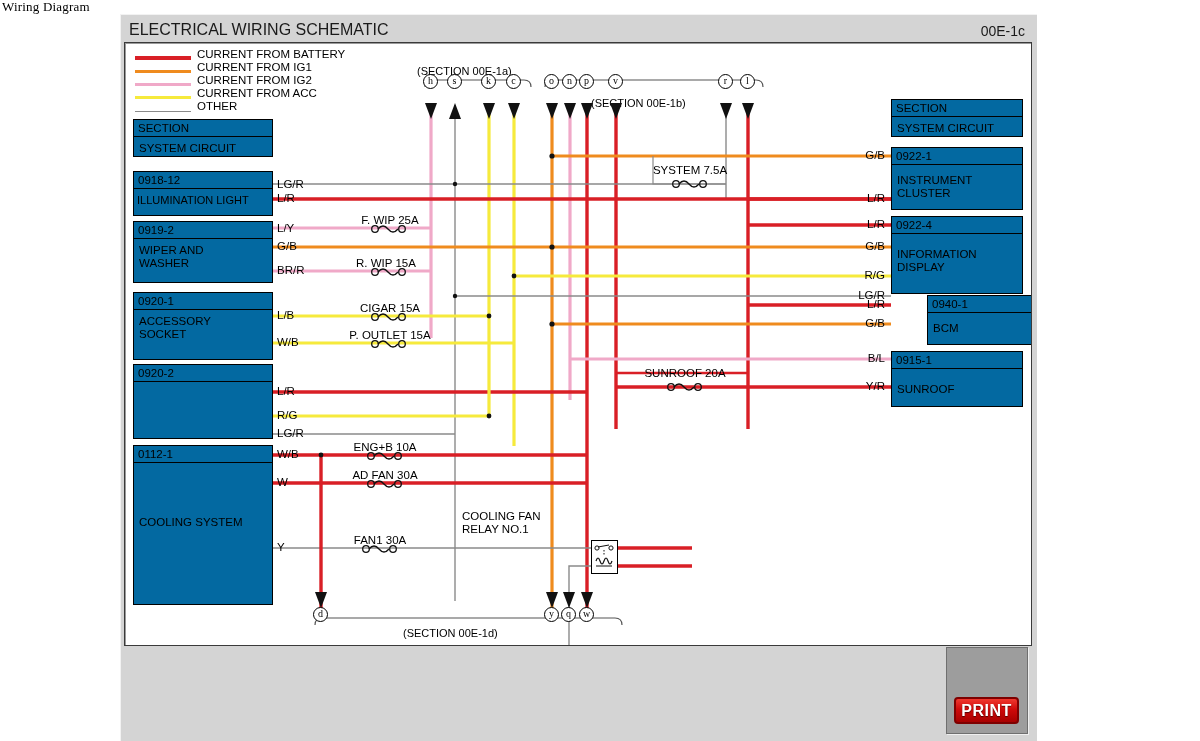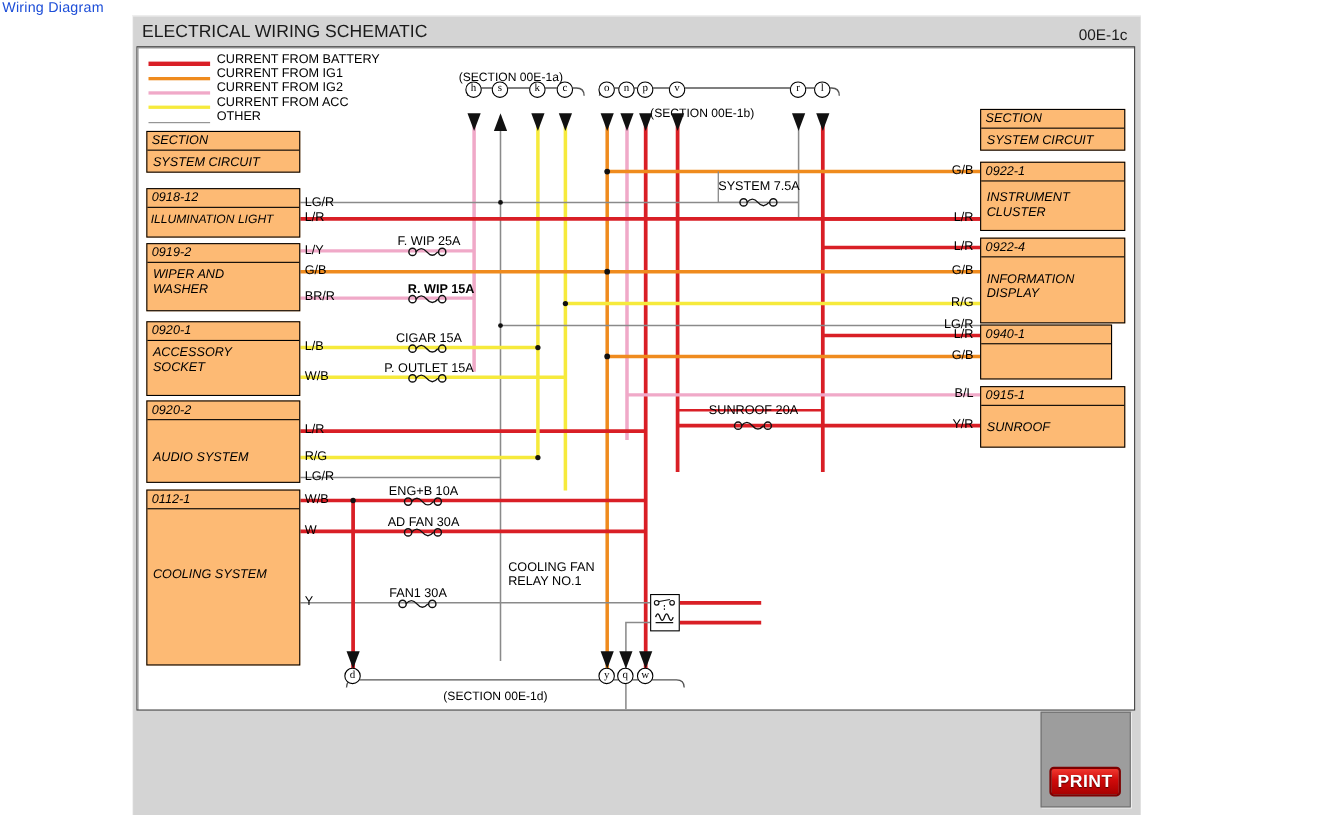--- a/index.html
+++ b/index.html
@@ -8,22 +8,22 @@
     background:#ffffff;
     font-family:"Liberation Sans", sans-serif;
     overflow:hidden;
     position:relative;
   }
   #root{position:absolute;left:0;top:0;width:1200px;height:741px;}
 
   
   .page-caption{
     position:absolute;left:2px;top:-1px;
-    font-family:Liberation Sans, sans-serif;
-    font-size:13px;color:#1d4ed8;letter-spacing:.2px;
+    font-family:Liberation Serif, serif;
+    font-size:13px;color:#000000;letter-spacing:.2px;
   }
 
   
   .app-panel{
     position:absolute;left:120px;top:14px;width:916px;height:727px;
     background:#d4d4d4;
     border-top:1px solid #f2f2f2;
     border-left:1px solid #f2f2f2;
   }
   .app-title{
@@ -46,23 +46,22 @@
   .canvas{position:absolute;left:0;top:0;width:906px;height:602px;}
 
   
   .legend{position:absolute;left:8px;top:4px;}
   .legend-row{height:13px;display:flex;align-items:flex-end;}
   .legend-swatch{width:56px;height:3px;margin-right:6px;margin-left:2px;}
   .legend-label{font-size:11.5px;color:#000;white-space:nowrap;line-height:11px;}
 
   
   .box{
-    position:absolute;border:1.6px solid #000;background:#fdba74;
+    position:absolute;border:1.6px solid #000;background:#0369a1;
     box-sizing:border-box;
-    font-style:italic;
   }
   .box-head{
     position:absolute;left:0;top:0;right:0;height:17px;
     border-bottom:1.4px solid #000;box-sizing:border-box;
     font-size:11.5px;color:#000;padding:2px 0 0 4px;white-space:nowrap;
   }
   .box-body{
     position:absolute;left:0;top:17px;right:0;bottom:0;
     font-size:11.5px;color:#000;padding:5px 0 0 5px;
     line-height:13px;white-space:pre-line;
@@ -259,21 +258,20 @@
       </div>
 
       <div class="box" style="left:8px;top:249px;width:140px;height:68px;">
         <div class="box-head">0920-1</div>
         <div class="box-body">ACCESSORY
 SOCKET</div>
       </div>
 
       <div class="box" style="left:8px;top:321px;width:140px;height:75px;">
         <div class="box-head">0920-2</div>
-        <div class="box-body" style="padding-top:28px;">AUDIO SYSTEM</div>
       </div>
 
       <div class="box" style="left:8px;top:402px;width:140px;height:160px;">
         <div class="box-head">0112-1</div>
         <div class="box-body" style="padding-top:53px;">COOLING SYSTEM</div>
       </div>
 
       <div class="box" style="left:766px;top:56px;width:132px;height:38px;">
         <div class="box-head">SECTION</div>
         <div class="box-body">SYSTEM CIRCUIT</div>
@@ -284,22 +282,23 @@
         <div class="box-body" style="padding-top:9px;">INSTRUMENT
 CLUSTER</div>
       </div>
 
       <div class="box" style="left:766px;top:173px;width:132px;height:78px;">
         <div class="box-head">0922-4</div>
         <div class="box-body" style="padding-top:14px;">INFORMATION
 DISPLAY</div>
       </div>
 
-      <div class="box" style="left:766px;top:252px;width:120px;height:50px;">
+      <div class="box" style="left:802px;top:252px;width:120px;height:50px;">
         <div class="box-head">0940-1</div>
+        <div class="box-body" style="padding-top:9px;">BCM</div>
       </div>
 
       <div class="box" style="left:766px;top:308px;width:132px;height:56px;">
         <div class="box-head">0915-1</div>
         <div class="box-body" style="padding-top:14px;">SUNROOF</div>
       </div>
 
       <div class="wlab" style="left:152px;top:136px;">LG/R</div>
       <div class="wlab" style="left:152px;top:150px;">L/R</div>
       <div class="wlab" style="left:152px;top:180px;">L/Y</div>
@@ -325,21 +324,21 @@
       <div class="wlab r" style="left:715px;top:310px;width:45px;">B/L</div>
       <div class="wlab r" style="left:715px;top:338px;width:45px;">Y/R</div>
 
       <div class="fuse-label" style="left:215px;top:172px;width:100px;">F. WIP 25A</div>
       <svg style="position:absolute;left:244px;top:180px;" width="40" height="12">
         <circle cx="6" cy="6" r="3.3" fill="none" stroke="#111" stroke-width="1.3"></circle>
         <path d="M9,6 q5,-6 10,0 q5,6 10,0" fill="none" stroke="#111" stroke-width="1.3"></path>
         <circle cx="33" cy="6" r="3.3" fill="none" stroke="#111" stroke-width="1.3"></circle>
       </svg>
 
-      <div class="fuse-label" style="left:226px;top:215px;width:100px;font-weight:bold;">R. WIP 15A</div>
+      <div class="fuse-label" style="left:211px;top:215px;width:100px;">R. WIP 15A</div>
       <svg style="position:absolute;left:244px;top:223px;" width="40" height="12">
         <circle cx="6" cy="6" r="3.3" fill="none" stroke="#111" stroke-width="1.3"></circle>
         <path d="M9,6 q5,-6 10,0 q5,6 10,0" fill="none" stroke="#111" stroke-width="1.3"></path>
         <circle cx="33" cy="6" r="3.3" fill="none" stroke="#111" stroke-width="1.3"></circle>
       </svg>
 
       <div class="fuse-label" style="left:215px;top:260px;width:100px;">CIGAR 15A</div>
       <svg style="position:absolute;left:244px;top:268px;" width="40" height="12">
         <circle cx="6" cy="6" r="3.3" fill="none" stroke="#111" stroke-width="1.3"></circle>
         <path d="M9,6 q5,-6 10,0 q5,6 10,0" fill="none" stroke="#111" stroke-width="1.3"></path>

